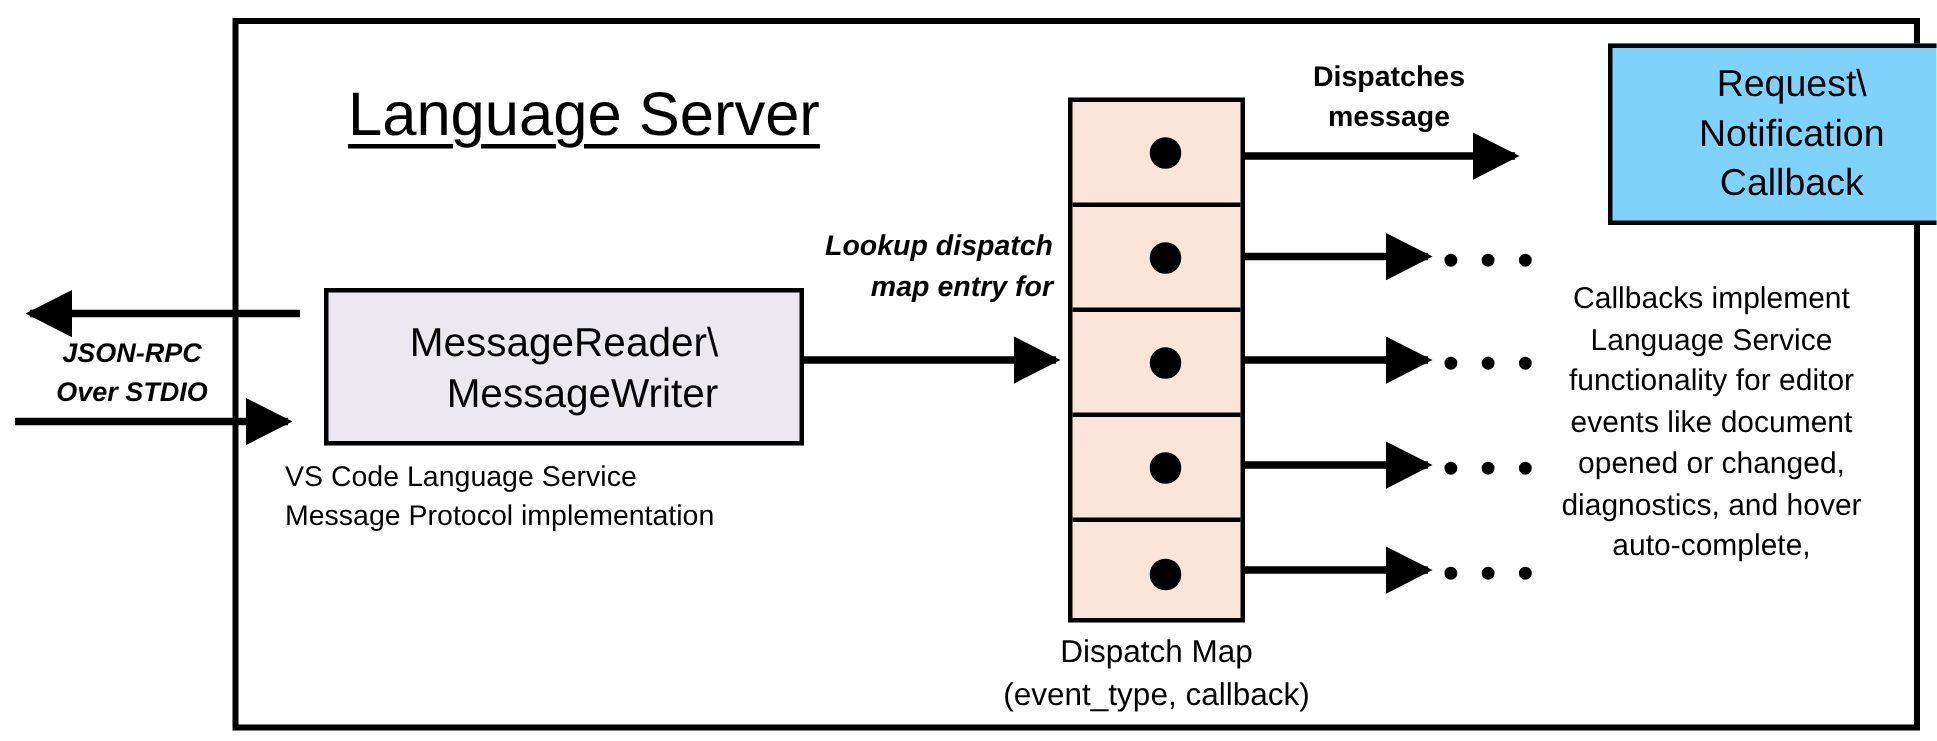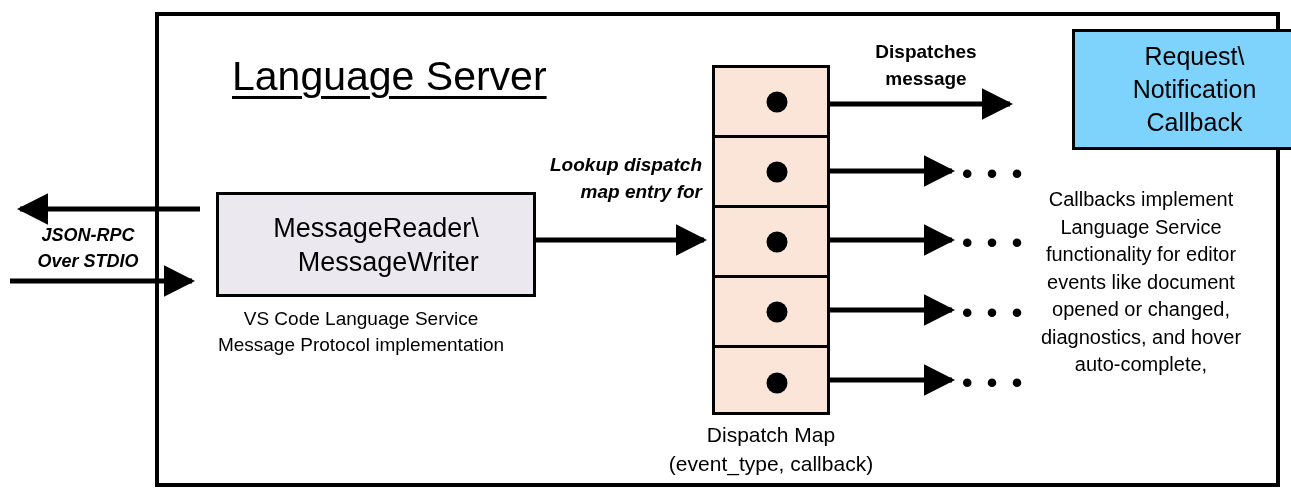--- a/index.html
+++ b/index.html
@@ -66,21 +66,21 @@
     justify-content: center;
     text-align: right;
     font-size: 27px;
     line-height: 34px;
     margin-left: 16px;
   }
   #message-reader-caption {
     left: 190px;
     top: 306px;
     width: 342px;
-    text-align: center;
+    text-align: left;
     font-size: 19px;
     line-height: 26px;
   }
 
   
   #jsonrpc-label {
     left: 18px;
     top: 222px;
     width: 140px;
     text-align: center;

